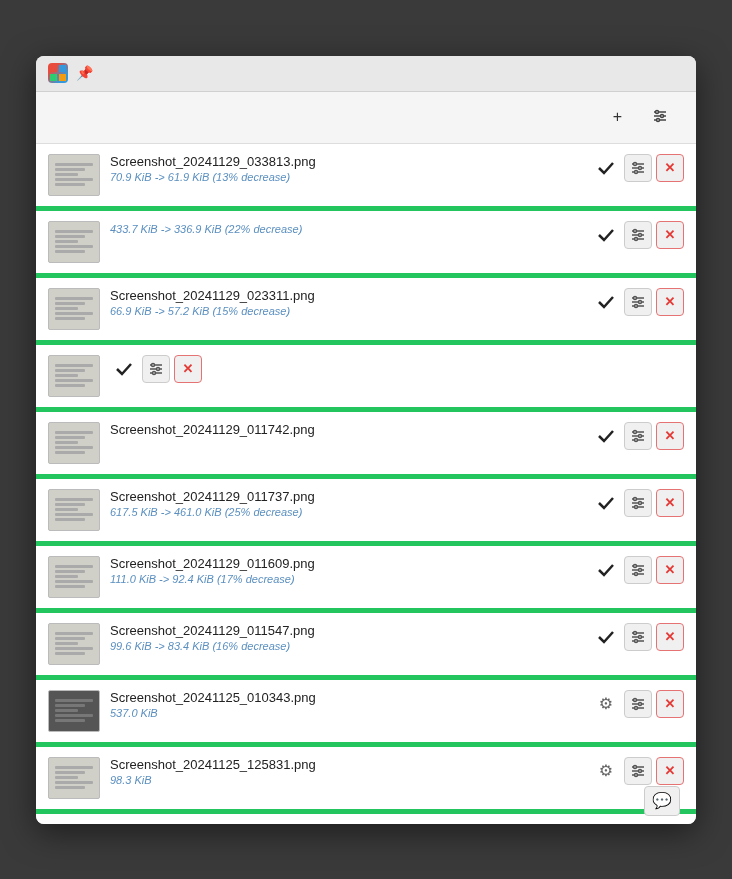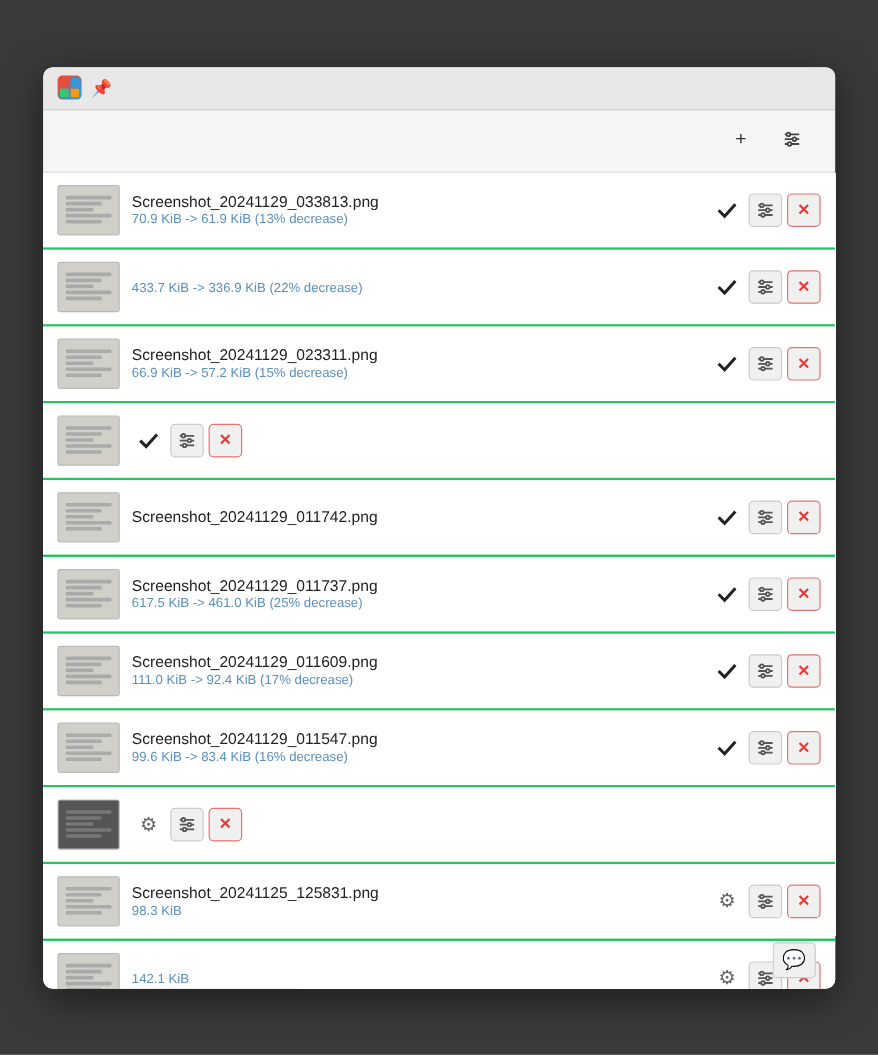--- a/index.html
+++ b/index.html
@@ -114,23 +114,23 @@
     .list-container::-webkit-scrollbar-track {
       background: #e8e8e8;
     }
     .list-container::-webkit-scrollbar-thumb {
       background: #c0c0c0;
       border-radius: 5px;
     }
 
     .list-item {
       display: flex;
-      align-items: center;
+      align-items: flex-start;
       padding: 10px 12px;
-      border-bottom: 2px solid #22c55e;
+      border-bottom: 5px solid #22c55e;
       background: #fff;
       gap: 10px;
     }
 
     .thumbnail {
       width: 52px;
       height: 42px;
       background: #d0cfc8;
       border: 1px solid #bbb;
       border-radius: 2px;
@@ -163,20 +163,21 @@
       font-weight: 500;
       color: #222;
       white-space: nowrap;
       overflow: hidden;
       text-overflow: ellipsis;
     }
     .item-size {
       font-size: 11px;
       color: #5a8fc0;
       margin-top: 2px;
+      font-style: italic;
     }
 
     .item-actions {
       display: flex;
       align-items: center;
       gap: 4px;
       flex-shrink: 0;
     }
     .action-check {
       width: 28px;
@@ -553,20 +554,24 @@
         <div class="list-item">
           <div class="thumbnail" style="background: rgb(85, 85, 85);">
             <div class="thumb-lines">
               <div class="thumb-line long" style="background: rgb(119, 119, 119);"></div>
               <div class="thumb-line medium" style="background: rgb(119, 119, 119);"></div>
               <div class="thumb-line short" style="background: rgb(119, 119, 119);"></div>
               <div class="thumb-line long" style="background: rgb(119, 119, 119);"></div>
               <div class="thumb-line medium" style="background: rgb(119, 119, 119);"></div>
             </div>
           </div>
+          <div class="item-info">
+            <div class="item-name">Screenshot_20241125_010343.png</div>
+            <div class="item-size">537.0 KiB</div>
+          </div>
           <div class="item-actions">
             <div class="action-check">
               <span style="font-size:16px;color:#666;">⚙</span>
             </div>
             <button class="action-btn">
               <svg class="sliders-svg" viewBox="0 0 14 14" fill="none" stroke="#555" stroke-width="1.5">
     <line x1="1" y1="3" x2="13" y2="3"></line>
     <line x1="1" y1="7" x2="13" y2="7"></line>
     <line x1="1" y1="11" x2="13" y2="11"></line>
     <circle cx="4" cy="3" r="1.5" fill="#f0f0f0"></circle>

